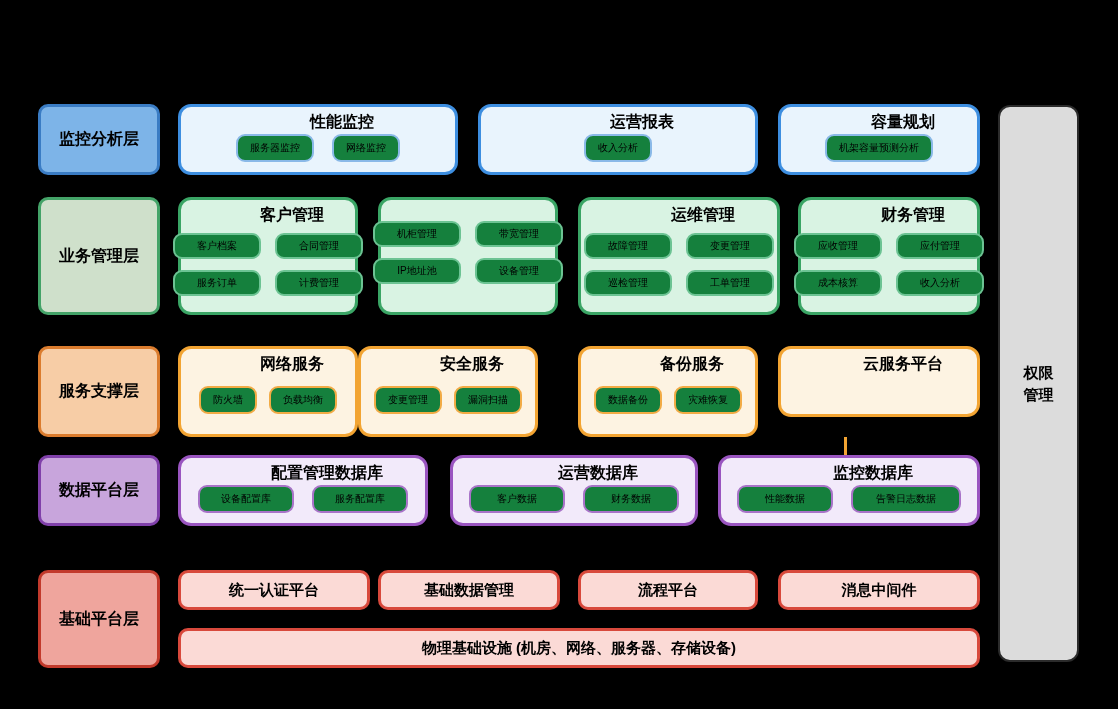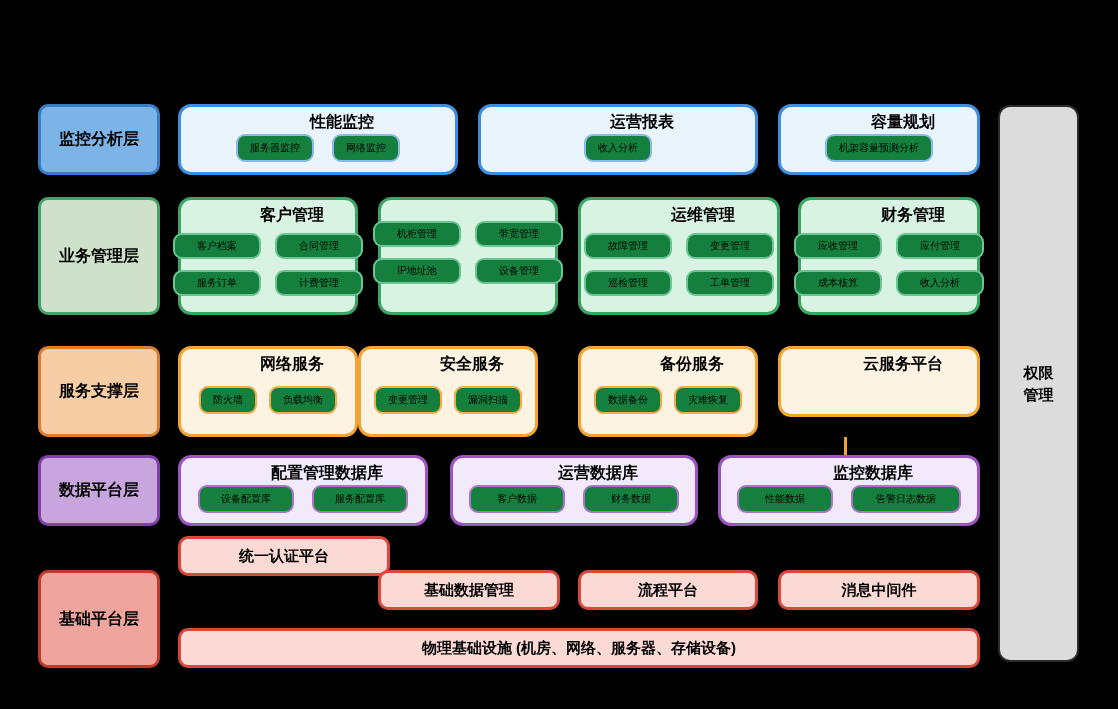--- a/index.html
+++ b/index.html
@@ -177,21 +177,21 @@
         <div class="sub" style="min-width:96px">性能数据</div>
         <div class="sub" style="min-width:110px">告警日志数据</div>
       </div>
     </div>
   </div>
 
   <div class="lay-red">
     <div class="layer-label" style="top:570px;height:98px">
       <span>基础平台层</span>
     </div>
-    <div class="platform" style="left:178px;top:536px;width:212px">
+    <div class="platform" style="left:178px;top:570px;width:192px">
       <span>统一认证平台</span>
     </div>
     <div class="platform" style="left:378px;top:570px;width:182px">
       <span>基础数据管理</span>
     </div>
     <div class="platform" style="left:578px;top:570px;width:180px">
       <span>流程平台</span>
     </div>
     <div class="platform" style="left:778px;top:570px;width:202px">
       <span>消息中间件</span>

